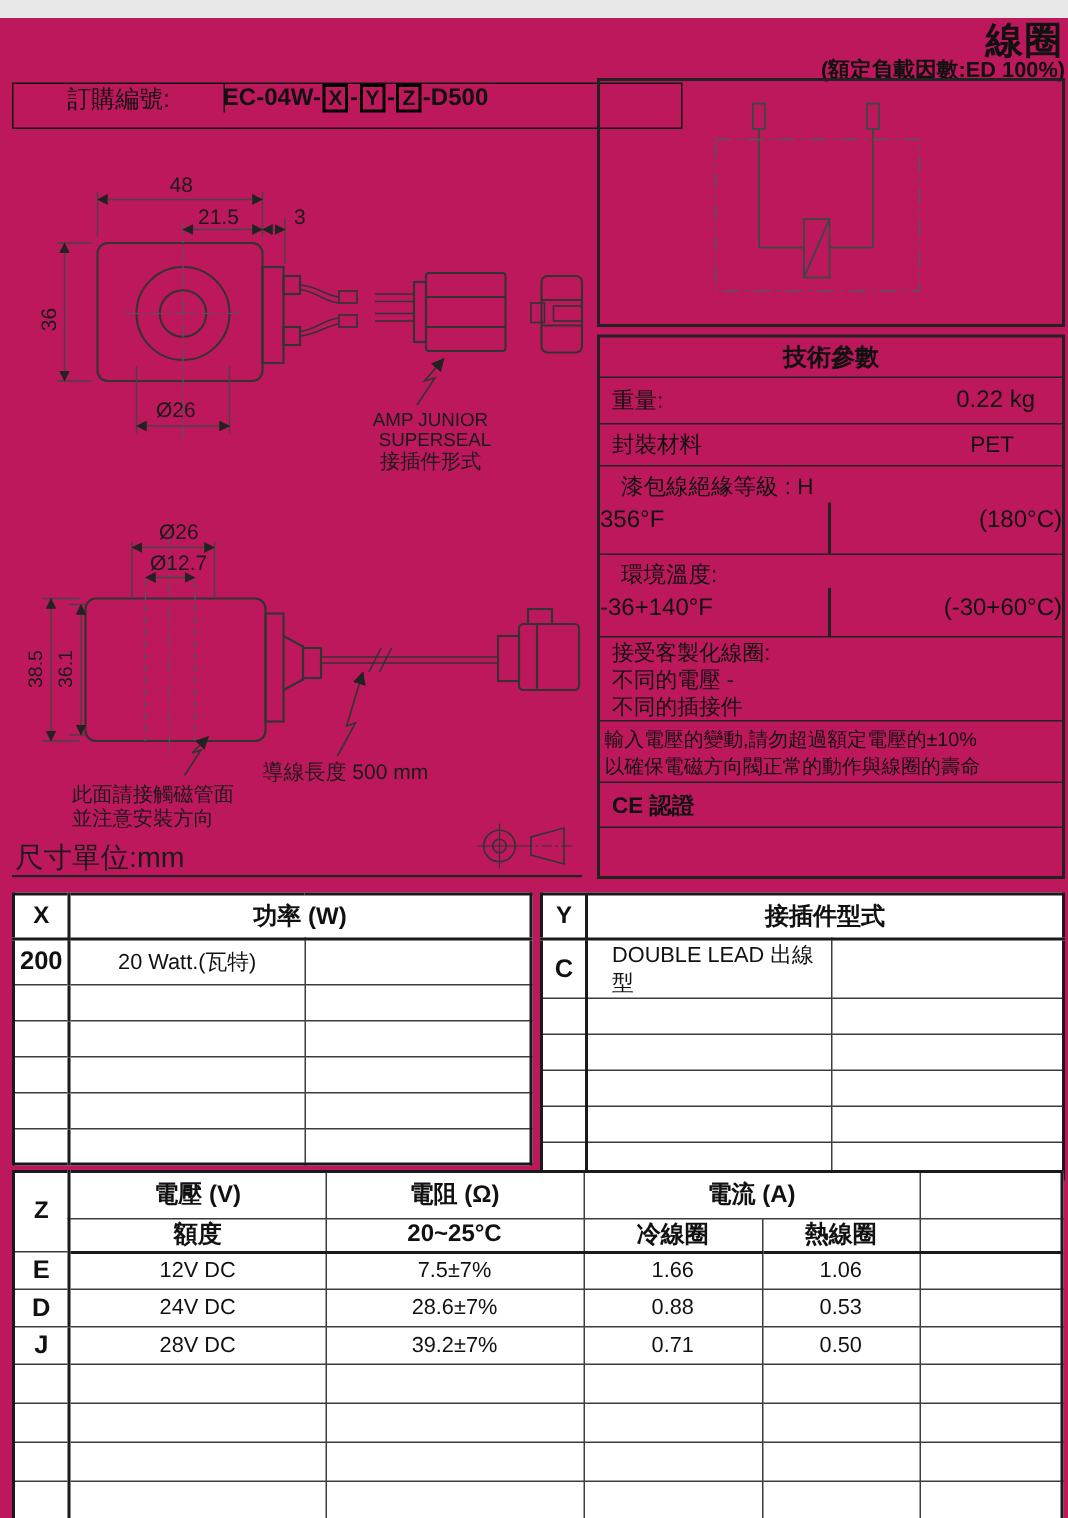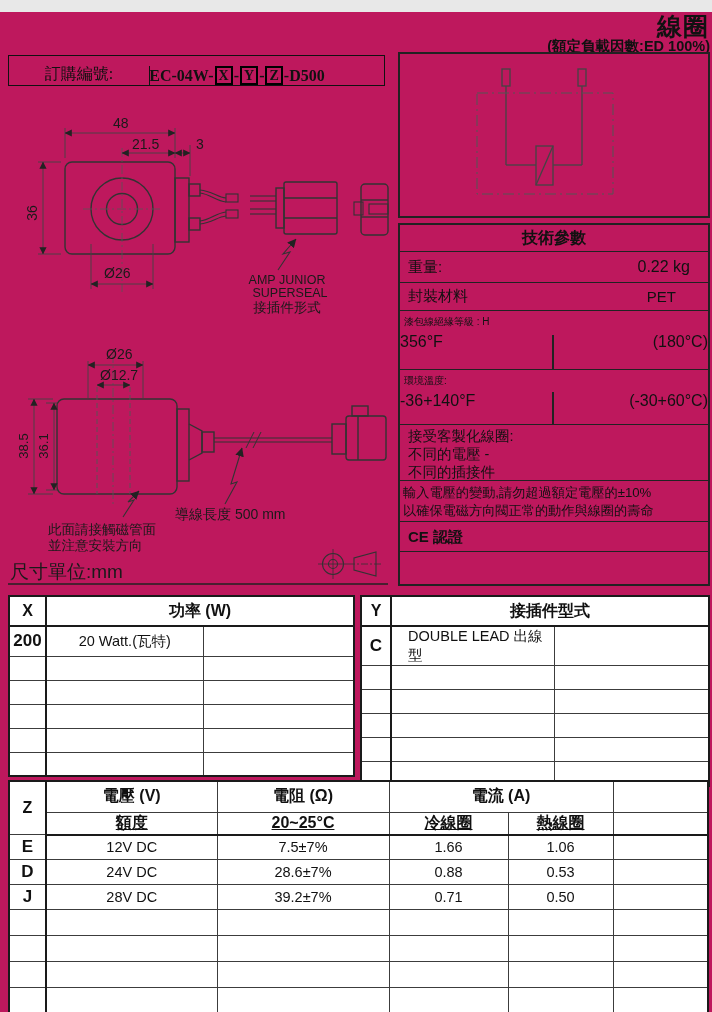--- a/index.html
+++ b/index.html
@@ -4,56 +4,56 @@
 <style>
   html,body{margin:0;padding:0;background:#e8e8e8;}
   .page{
     position:relative;width:712px;height:1012px;margin:12px auto;background:#be185d;
     font-family:"Liberation Sans","DejaVu Sans",sans-serif;color:#111;overflow:hidden;
   }
   
   .title{position:absolute;top:-2px;right:3px;font-size:25px;font-weight:bold;letter-spacing:1px;}
   .subtitle{position:absolute;top:25px;right:2px;font-size:14.5px;font-weight:bold;}
   
-  .order-box{position:absolute;left:8px;top:43px;width:377px;height:31px;border:1.5px solid #111;
-    display:flex;box-sizing:border-box;align-items:flex-end;font-family:Liberation Serif, serif;}
+  .order-box{position:absolute;left:8px;top:43px;width:447px;height:31px;border:1.5px solid #111;
+    display:flex;box-sizing:border-box;align-items:flex-start;}
   .order-label{width:140px;display:flex;align-items:center;justify-content:center;font-size:16px;}
   .order-code{width:174px;display:flex;align-items:center;justify-content:center;font-size:16px;
     font-weight:bold;border-left:1px solid #111;white-space:nowrap;}
   .order-tail{flex:1;border-left:1px solid #111;}
   .boxed{display:inline-block;border:2px solid #000;padding:0 2px;margin:0 1px;line-height:15px;font-size:14px;}
   
   .schematic-box{position:absolute;left:398px;top:40px;width:312px;height:166px;border:2px solid #222;box-sizing:border-box;}
   .tech-box{position:absolute;left:398px;top:211px;width:312px;height:363px;border:2px solid #222;box-sizing:border-box;}
   .tp{box-sizing:border-box;border-bottom:1.5px solid #222;position:relative;}
   .tp-title{height:27px;display:flex;align-items:center;justify-content:center;font-size:16px;font-weight:bold;}
   .tp-weight{height:31px;display:flex;align-items:center;justify-content:space-between;padding:0 18px 0 8px;font-size:15px;}
   .tp-weight .val{font-size:16px;}
   .tp-material{height:28px;display:flex;align-items:center;justify-content:space-between;padding:0 32px 0 8px;font-size:15px;}
   .tp-deg{height:59px;}
   .tp-deg2{height:55px;}
-  .tp-deg .lbl,.tp-deg2 .lbl{padding:4px 0 0 4px;font-size:10px;}
+  .tp-deg .lbl,.tp-deg2 .lbl{padding:4px 0 0 14px;font-size:15px;}
   .deg-row{display:flex;margin-top:4px;}
   .deg-row .c1{width:144px;text-align:left;font-size:16px;}
   .deg-row .c2{flex:1;text-align:right;font-size:16px;}
   .vdiv{position:absolute;left:152px;width:1.5px;background:#222;bottom:0;}
   .tp-custom{height:56px;padding:2px 0 0 8px;font-size:14.5px;line-height:18px;}
   .tp-note{height:41px;padding:3px 0 0 3px;font-size:13.2px;line-height:18px;}
   .tp-ce{height:30px;padding:6px 0 0 8px;font-size:15px;font-weight:bold;}
   .tp-fill{border-bottom:none;height:30px;}
   
   table{border-collapse:collapse;table-layout:fixed;position:absolute;background:#fff;}
   table{border:2px solid #1a1a1a;}
   td{border:1px solid #3c3c3c;padding:0;text-align:center;vertical-align:middle;font-size:14.5px;overflow:hidden;}
   td.key{border-right:2px solid #1a1a1a;font-weight:bold;font-size:17px;}
   tr.h td,tr.h1 td,tr.h2 td{font-weight:bold;font-size:16px;}
   tr.h td{border-bottom:2px solid #1a1a1a;}
   tr.h2 td{border-bottom:2px solid #1a1a1a;}
   .xy-table tr.h{height:30px;} .xy-table tr.r1{height:30px;} .xy-table tr.er{height:24px;}
-  .z-table tr.h1{height:31px;} .z-table tr.h2{height:18px;text-decoration:underline;} .z-table tr.dr{height:25px;} .z-table tr.er{height:26px;}
+  .z-table tr.h1{height:31px;} .z-table tr.h2{height:18px;} .z-table tr.dr{height:25px;} .z-table tr.er{height:26px;}
   td.lv{text-align:left;padding-left:16px;}
   
   .draw-svg{position:absolute;left:0;top:74px;}
   .sch-svg{position:absolute;left:0;top:0;}
   svg text{font-family:"Liberation Sans","DejaVu Sans",sans-serif;fill:#1a1a1a;}
 </style>
 </head>
 <body>
 
 <div class="page">

